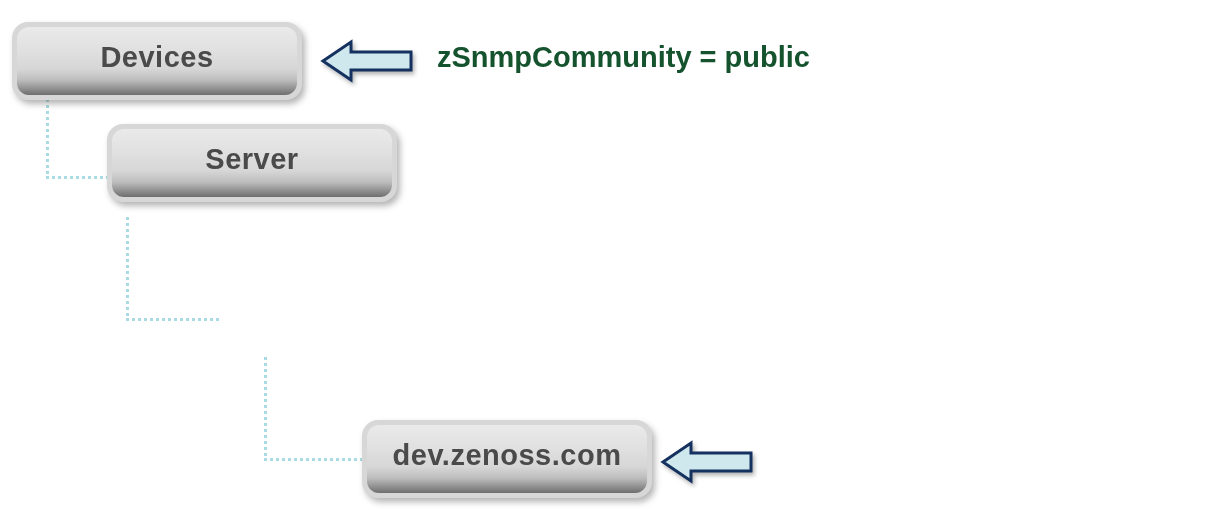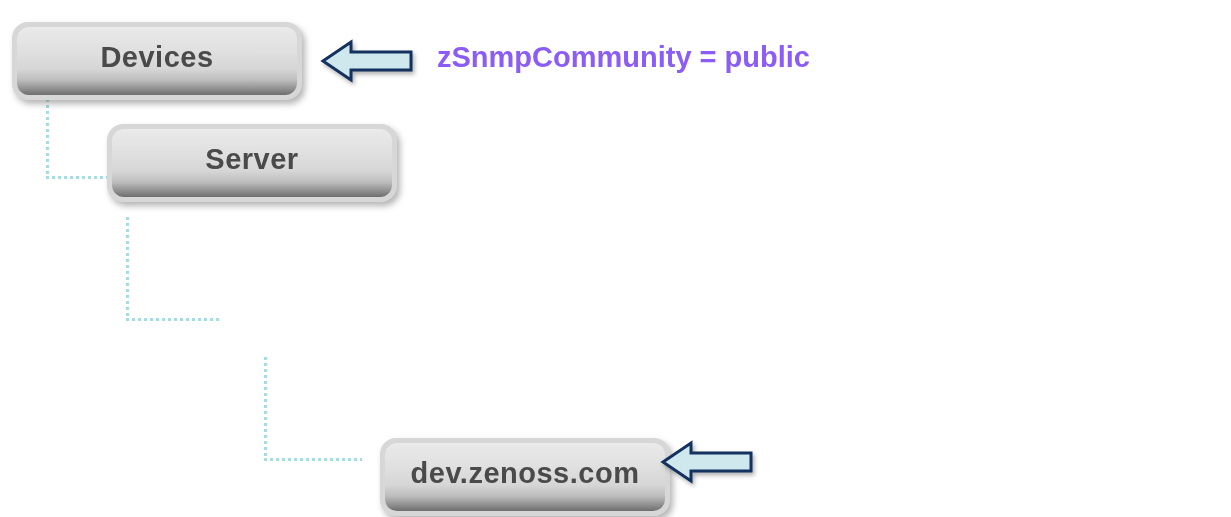--- a/index.html
+++ b/index.html
@@ -68,21 +68,21 @@
     filter: drop-shadow(2px 3px 2px rgba(40,40,40,0.35));
   }
   .arrow polygon {
     fill: #cfe8ee;
     stroke: #14315f;
     stroke-width: 3;
     stroke-linejoin: miter;
   }
   .annotation {
     position: absolute;
-    color: #8b5cf6;
+    color: #14532d;
     font-size: 29px;
     font-weight: bold;
     white-space: nowrap;
     line-height: 34px;
   }
 </style>
 </head>
 <body>
 
 <div class="canvas">
@@ -102,21 +102,21 @@
     </div>
   </div>
 
   <div class="node" style="left:107px; top:124px;">
     <div class="node-inner">
       <span class="node-label">Server</span>
     </div>
   </div>
 
 
-  <div class="node" style="left:380px; top:420px;margin-top:18px;">
+  <div class="node" style="left:362px; top:420px;">
     <div class="node-inner">
       <span class="node-label">dev.zenoss.com</span>
     </div>
   </div>
 
   <svg class="arrow" style="left:320px; top:38px;" viewBox="0 0 94 46" aria-hidden="true">
     <polygon points="3,23 31,4 31,14 91,14 91,32 31,32 31,42"></polygon>
   </svg>
   <div class="annotation" style="left:437px; top:40px;">zSnmpCommunity = public</div>
 

